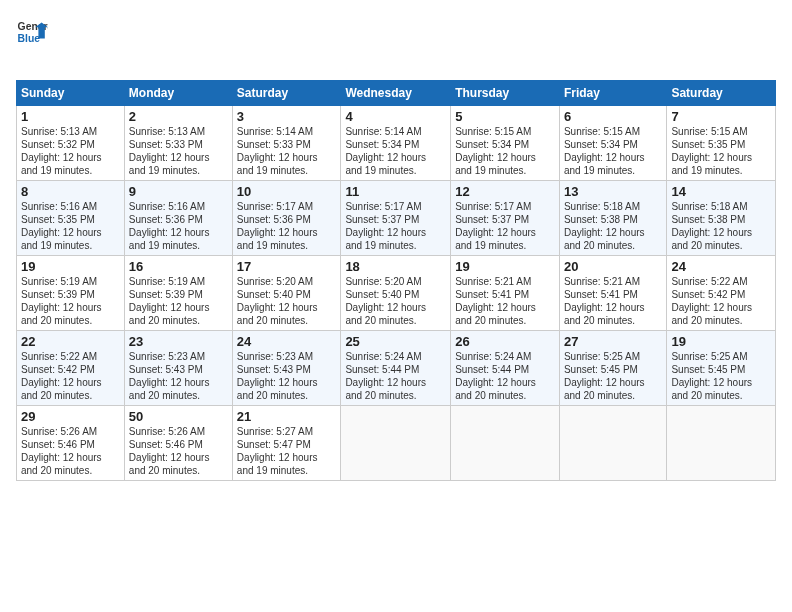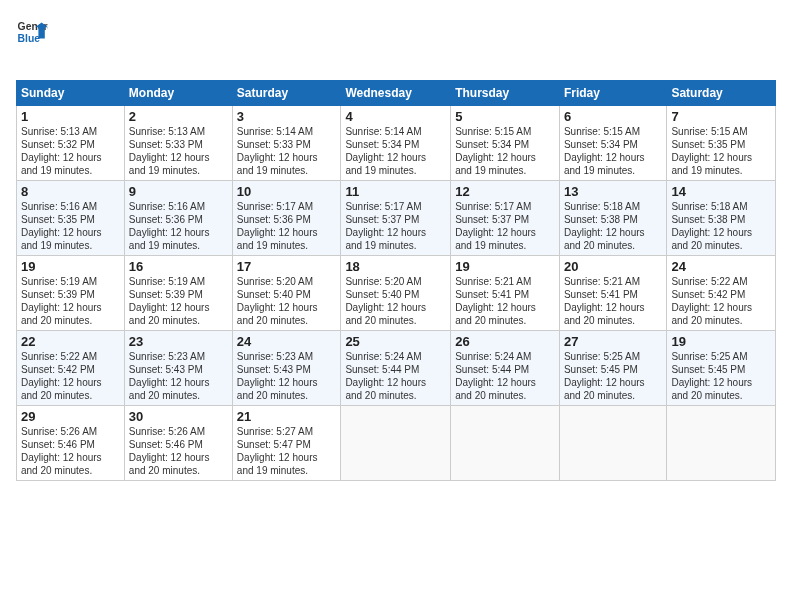--- a/index.html
+++ b/index.html
@@ -233,21 +233,21 @@
             <span class="day-num">19</span>
             <div class="day-info">Sunrise: 5:25 AM<br>Sunset: 5:45 PM<br>Daylight: 12 hours<br>and 20 minutes.</div>
           </td>
         </tr>
         <tr>
           <td>
             <span class="day-num">29</span>
             <div class="day-info">Sunrise: 5:26 AM<br>Sunset: 5:46 PM<br>Daylight: 12 hours<br>and 20 minutes.</div>
           </td>
           <td>
-            <span class="day-num">30</span>
+            <span class="day-num">50</span>
             <div class="day-info">Sunrise: 5:26 AM<br>Sunset: 5:46 PM<br>Daylight: 12 hours<br>and 20 minutes.</div>
           </td>
           <td>
             <span class="day-num">21</span>
             <div class="day-info">Sunrise: 5:27 AM<br>Sunset: 5:47 PM<br>Daylight: 12 hours<br>and 19 minutes.</div>
           </td>
           <td class="empty-cell"></td>
           <td class="empty-cell"></td>
           <td class="empty-cell"></td>
           <td class="empty-cell"></td>

